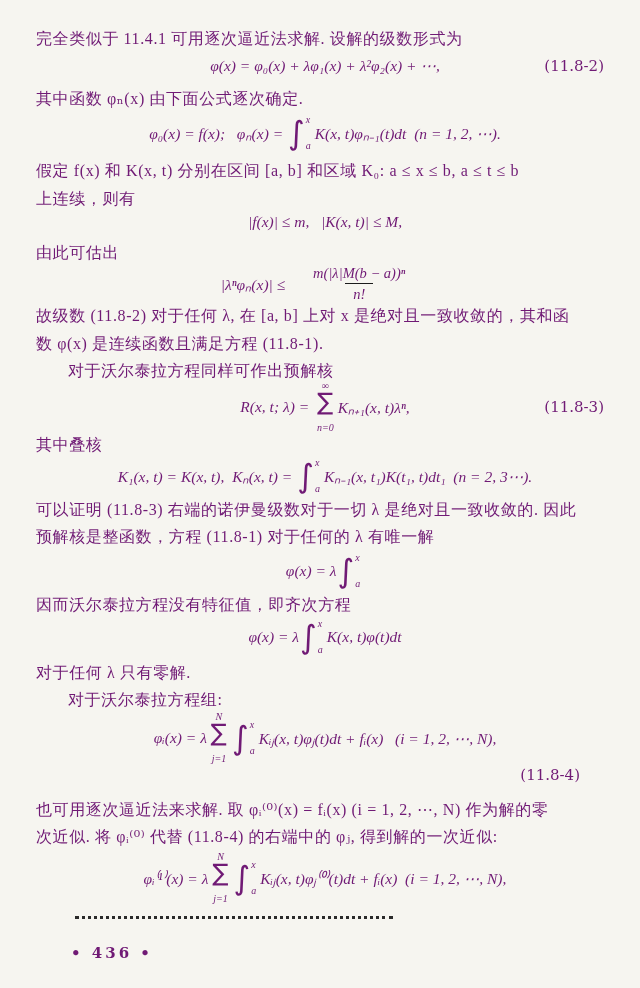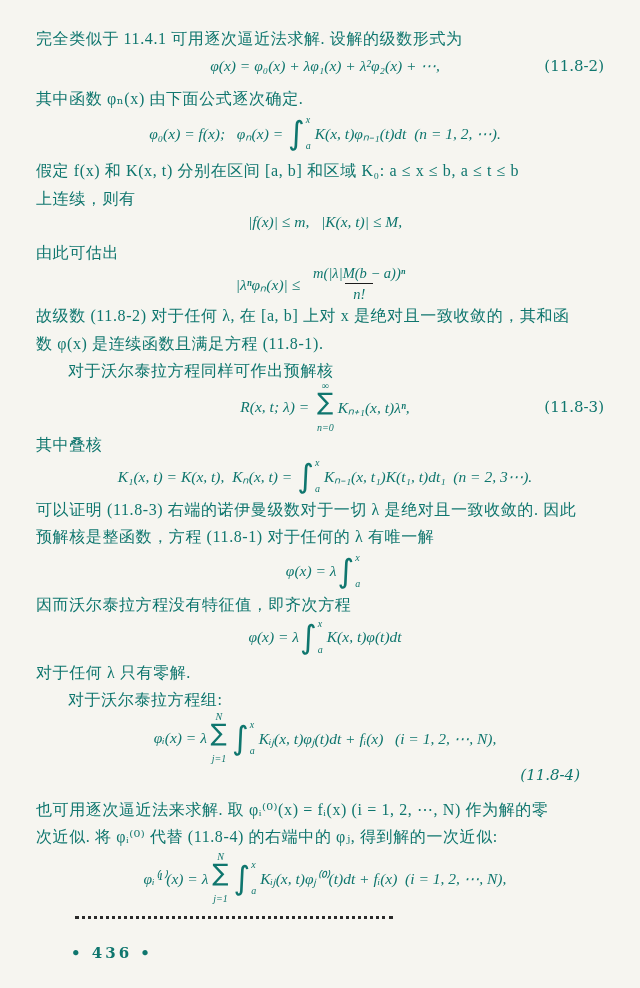--- a/index.html
+++ b/index.html
@@ -1,21 +1,21 @@
 <!DOCTYPE html>
 <html><head>
 <meta charset="utf-8">
 <style>
   html, body { margin: 0; padding: 0; }
   .page {
     position: relative;
     width: 640px;
     height: 988px;
     background: #f6f5f0;
-    color: #0f766e;
+    color: #701a75;
     font-family: "Liberation Serif", "DejaVu Serif", serif;
     overflow: hidden;
     box-sizing: border-box;
   }
   .blk {
     position: absolute;
     left: 36px;
     right: 26px;
   }
   .line {
@@ -44,21 +44,20 @@
     font-style: normal;
     font-family: "DejaVu Serif", serif;
     font-size: 15px;
     white-space: pre;
   }
   .tag-line {
     text-align: right;
     padding-right: 34px;
     font-family: "DejaVu Serif", serif;
     font-size: 15px;
-    font-style: italic;
   }
   
   .int-wrap { display: inline-flex; align-items: center; margin: 0 1px; }
   .int-sign {
     font-style: normal;
     font-size: 32px;
     line-height: 1;
     font-family: "DejaVu Sans", sans-serif;
   }
   .int-bounds {
@@ -86,21 +85,21 @@
     font-size: 24px;
     line-height: 0.9;
     font-family: "DejaVu Sans", sans-serif;
   }
   .sum-bottom { font-size: 10px; font-style: italic; margin-top: 9px; }
   
   .frac {
     display: inline-flex;
     flex-direction: column;
     align-items: center;
-    margin: 0 3px;
+    margin: 0 18px;
     font-size: 14.5px;
     line-height: 1.3;
   }
   .frac-den {
     border-top: 1.4px solid #1b1b1b;
     padding: 1px 8px 0 8px;
   }
   .frac-num { padding: 0 6px; }
   .dots {
     position: absolute;

